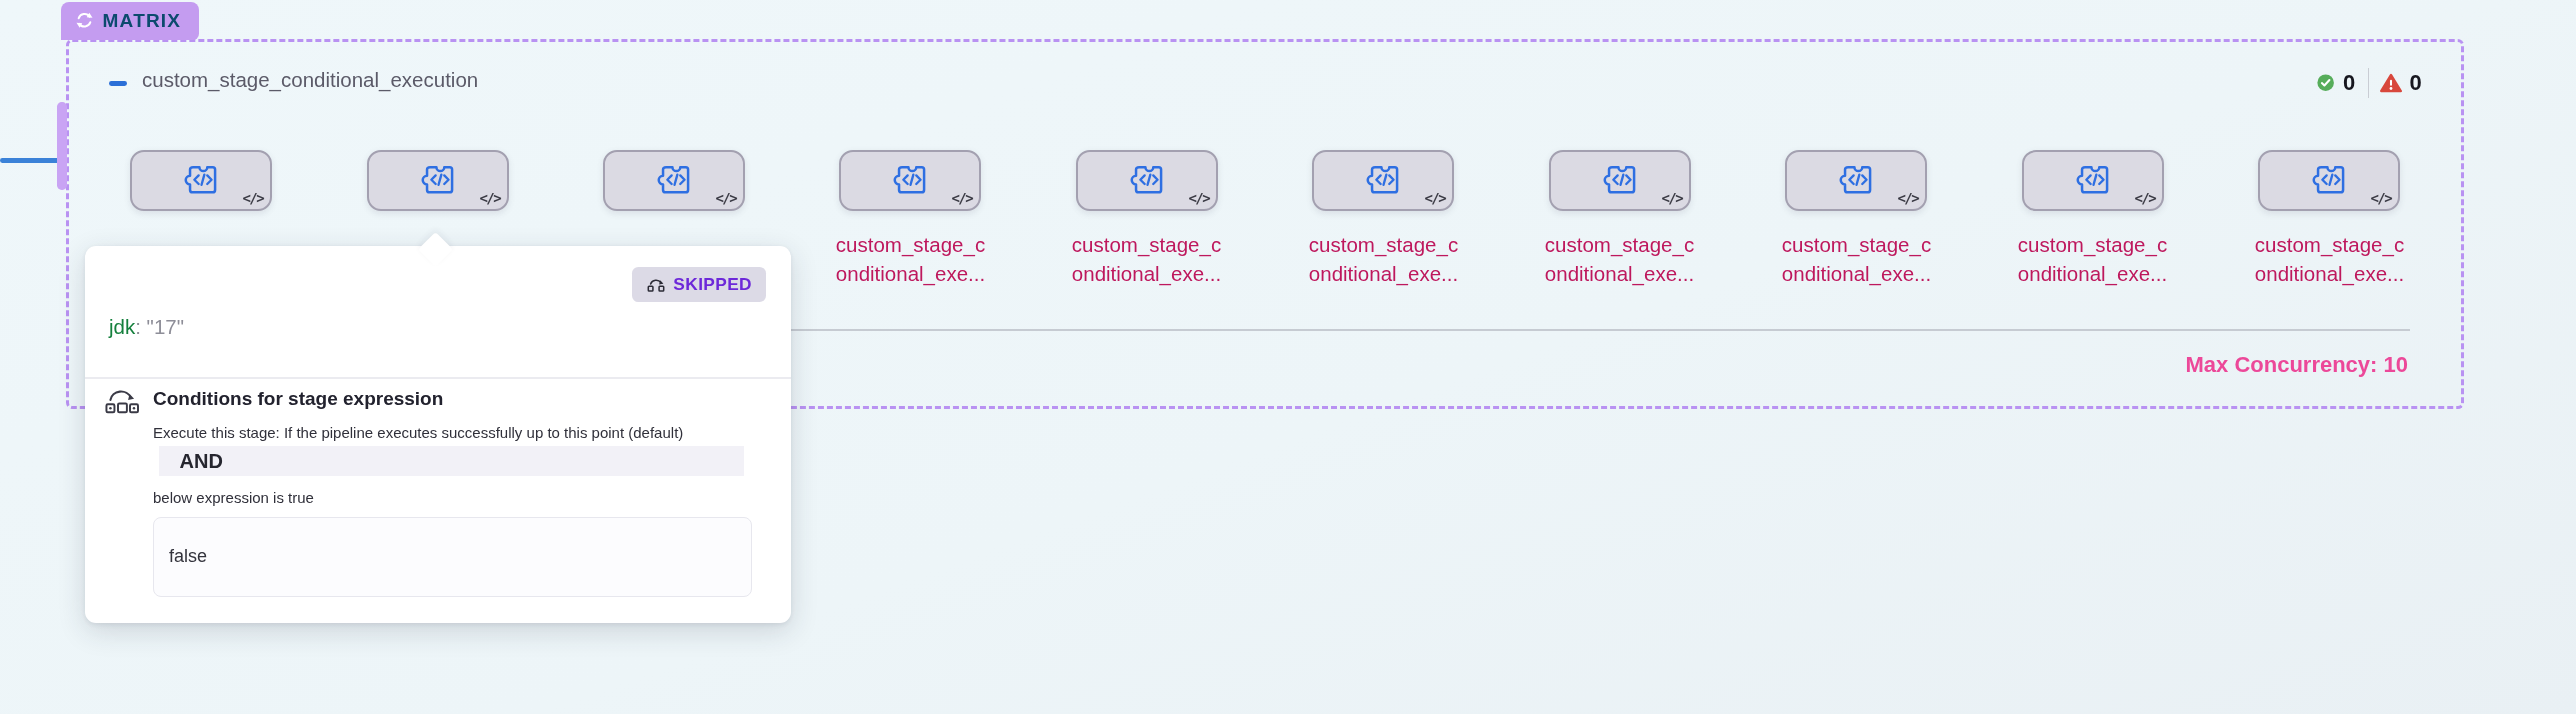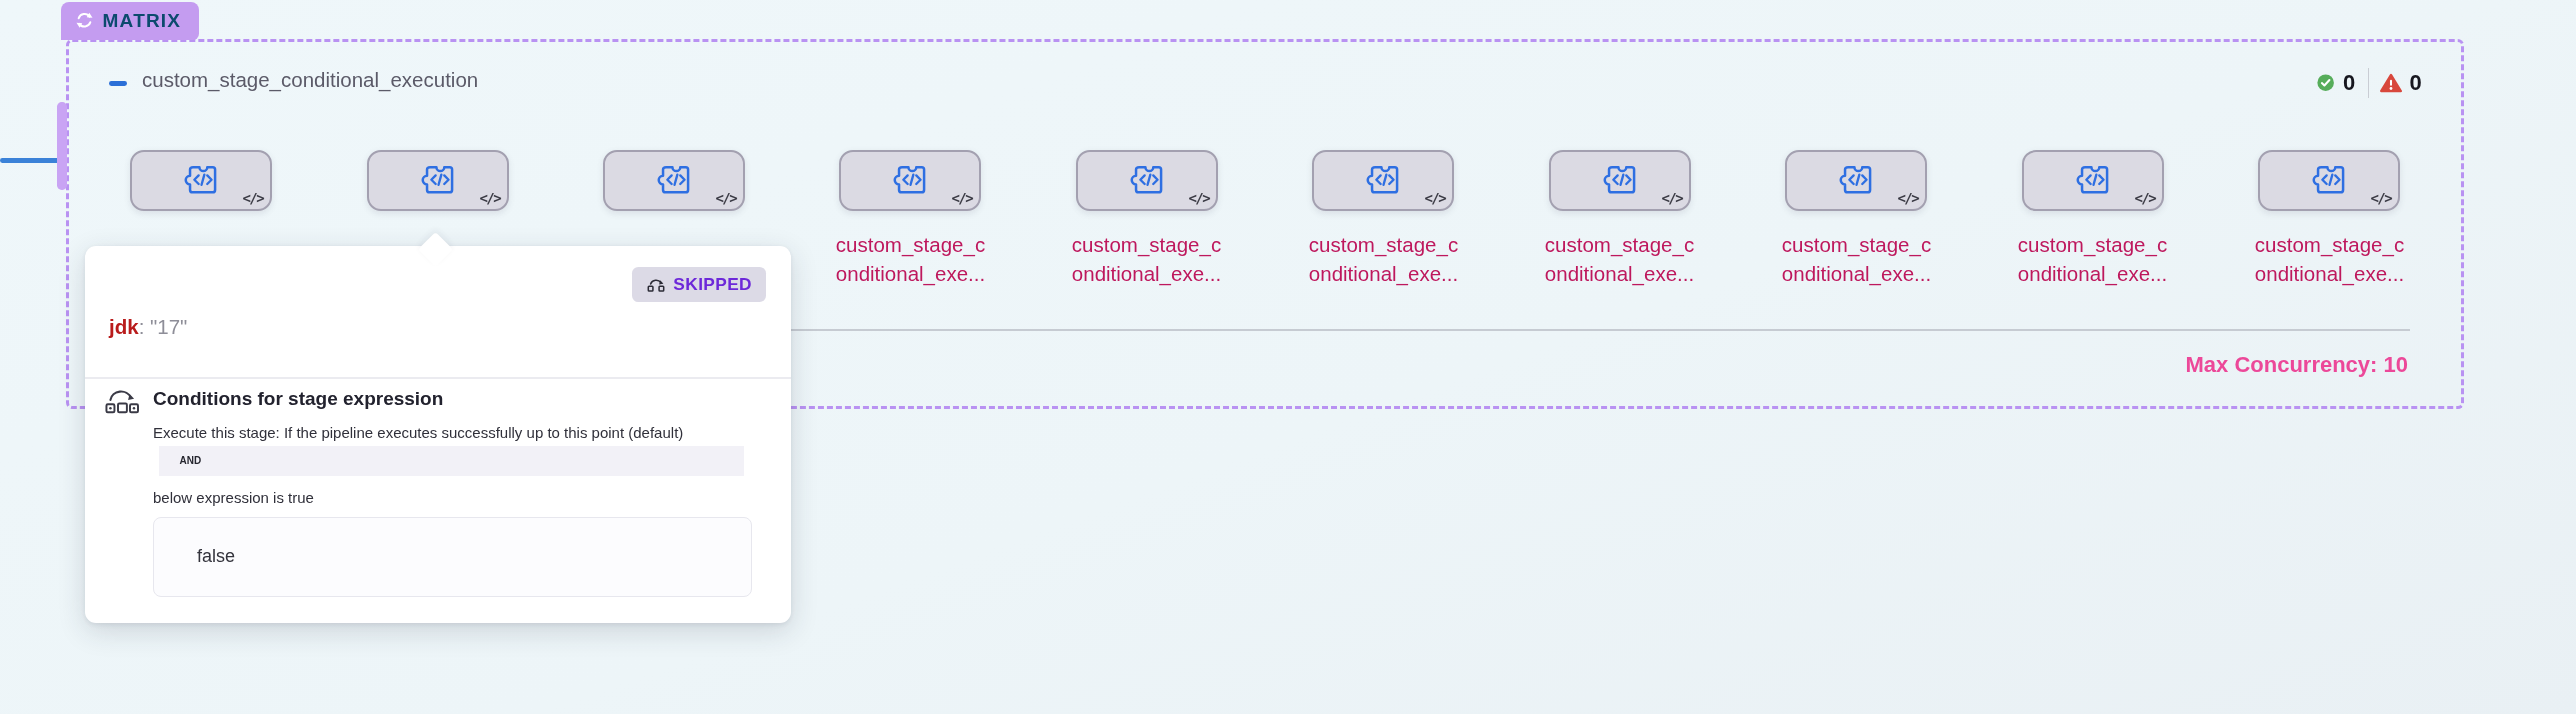--- a/index.html
+++ b/index.html
@@ -74,37 +74,37 @@
     z-index:-1;
   }
   .pop-title { position:absolute; left:24px; top:28px; font-size:24px; font-weight:bold; color:#18181f; }
   .skip-badge {
     position:absolute; right:25px; top:20.5px; height:35px; padding:0 14px;
     background:#dcdae6; border-radius:6.3px;
     display:flex; align-items:center; gap:7px;
   }
   .skip-badge span { font-size:17.3px; font-weight:bold; color:#6d28d9; letter-spacing:0.4px; }
   .pop-kv { position:absolute; left:24px; top:69px; font-size:20.5px; }
-  .pop-kv .k { font-weight:bold; color:#b91c1c; }
+  .pop-kv .k { font-weight:normal; color:#15803d; }
   .pop-kv .v { color:#8e8e98; }
   .pop-divider { position:absolute; left:0; top:131px; width:100%; height:1.6px; background:#ebebf0; }
   .cond-head-icon { position:absolute; left:19px; top:137px; }
   .cond-heading { position:absolute; left:68px; top:142px; font-size:19px; font-weight:600; color:#22222e; }
   .cond-line1 { position:absolute; left:68px; top:178px; font-size:15px; color:#30303a; }
   .and-bar {
     position:absolute; left:74px; top:200px; width:585px; height:30px;
     background:#f2f1f7; border-radius:0;
-    font-size:10px; font-weight:bold; color:#26262f;
+    font-size:20px; font-weight:bold; color:#26262f;
     line-height:30px; padding-left:20.5px;
   }
   .cond-line2 { position:absolute; left:68px; top:243px; font-size:15px; color:#30303a; }
   .expr-box {
     position:absolute; left:68px; top:271px; width:599px; height:80px;
     background:#fcfcfe; border:1.6px solid #e7e7ee; border-radius:8px;
-    font-size:18px; color:#33333c; line-height:77px; padding-left:43px;
+    font-size:18px; color:#33333c; line-height:77px; padding-left:15px;
   }
 </style>
 </head>
 <body>
 
 <div class="edge-line"></div>
 
 <div class="matrix-box"></div>
 <div class="purple-bar"></div>
 

